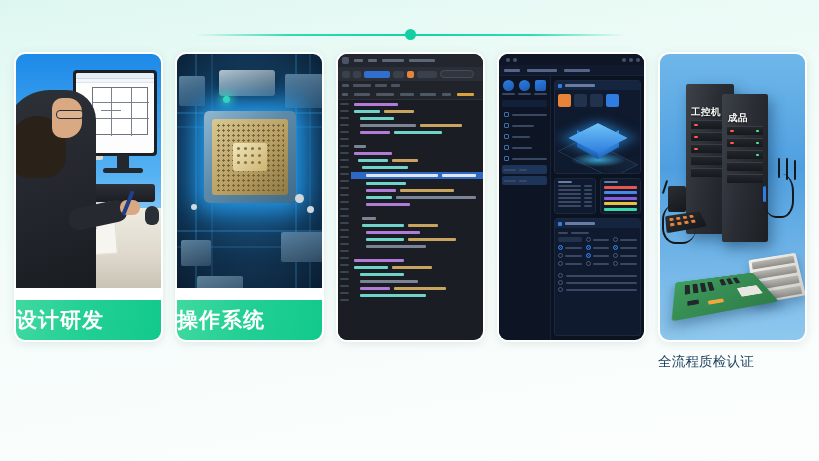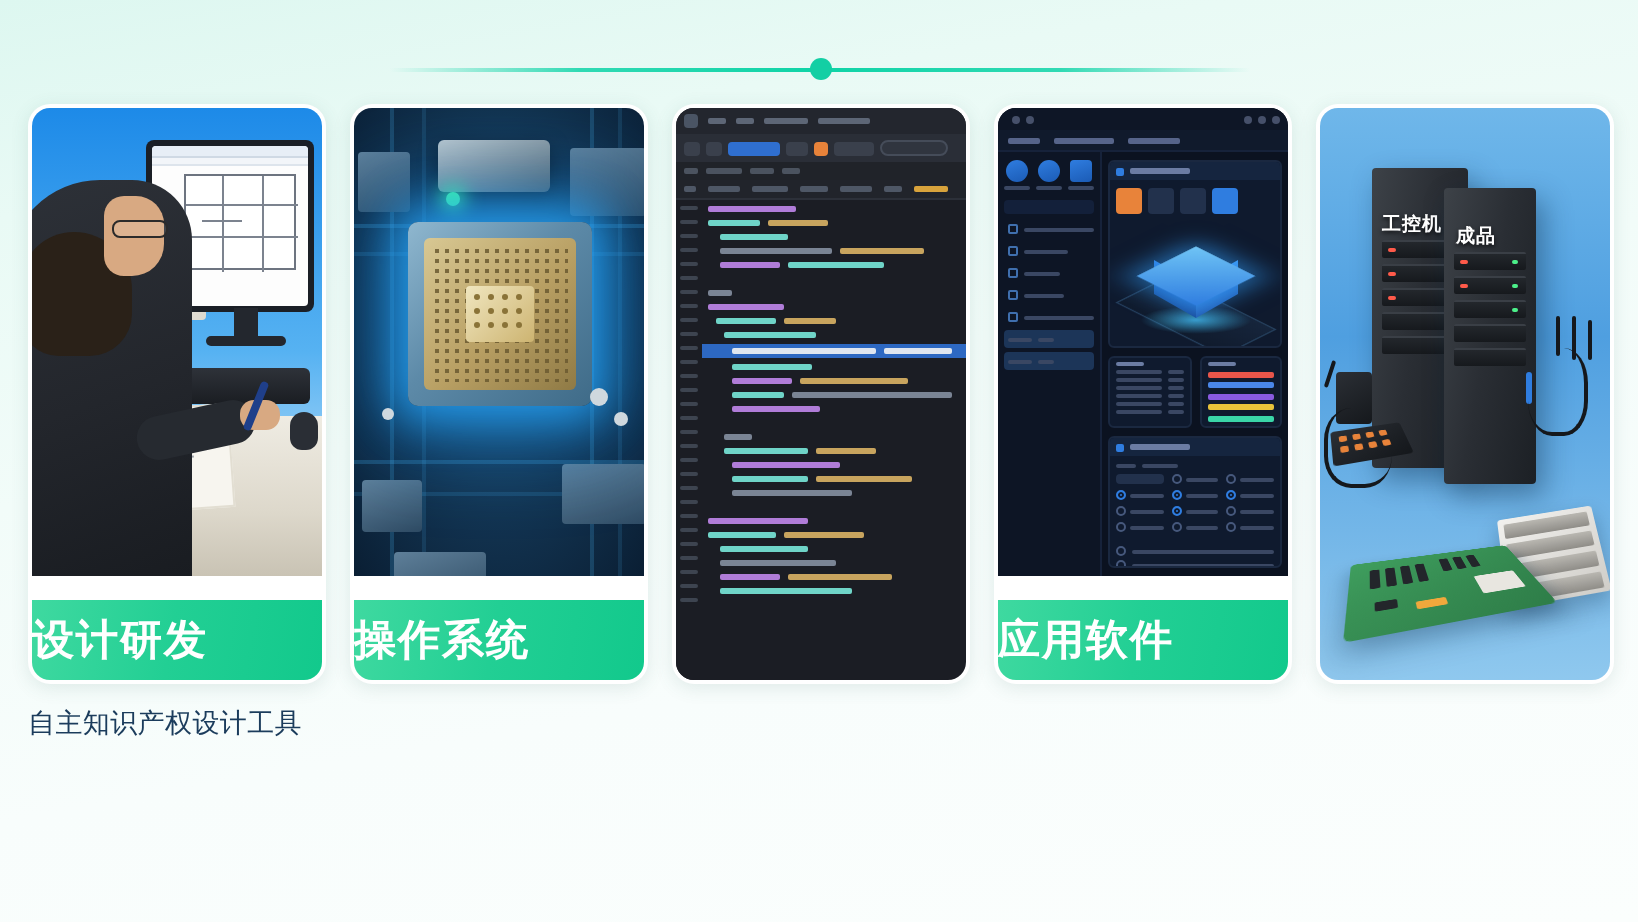--- a/index.html
+++ b/index.html
@@ -297,21 +297,20 @@
         <div class="face"></div>
         <div class="glasses"></div>
         <div class="arm"></div>
         <div class="hand"></div>
         <div class="pen"></div>
       </div>
       <div class="label-bar">
         <span class="label-text">设计研发</span>
       </div>
     </div>
-    <div class="caption">自主知识产权设计工具</div>
   </div>
 
   <div class="card-col">
     <div class="card">
       <div class="thumb c2">
         <div class="grid-h" style="left:0;top:58px;width:100%;height:2px;opacity:.45"></div>
         <div class="grid-h" style="left:0;top:72px;width:100%;height:1.5px;opacity:.3"></div>
         <div class="grid-h" style="left:0;top:176px;width:100%;height:2px;opacity:.45"></div>
         <div class="grid-h" style="left:0;top:192px;width:100%;height:1.5px;opacity:.3"></div>
         <div class="grid-v" style="left:18px;top:0;width:2px;height:100%;opacity:.4"></div>
@@ -661,23 +660,20 @@
                   <div class="rl"></div>
                 </div>
               <div class="rowline">
                   <div class="radio"></div>
                   <div class="rl"></div>
                 </div>
             </div>
           </div>
         </div>
       </div>
-      <div class="label-bar">
-        <span class="label-text">应用软件</span>
-      </div>
     </div>
   </div>
 
   <div class="card-col">
     <div class="card">
       <div class="thumb c5">
         <div class="rack rack-body" style="left:26px;top:30px;width:48px;height:150px">
           <div class="bay" style="top:36px"></div>
           <div class="bay" style="top:48px"></div>
           <div class="bay" style="top:60px"></div>
@@ -740,15 +736,16 @@
           <div class="chipblk" style="left:34px;top:8px;width:5px;height:16px"></div>
           <div class="chipblk" style="left:48px;top:6px;width:5px;height:12px"></div>
           <div class="chipblk" style="left:56px;top:6px;width:5px;height:12px"></div>
           <div class="chipblk" style="left:64px;top:6px;width:5px;height:12px"></div>
           <div class="chipw" style="left:62px;top:26px;width:22px;height:14px"></div>
           <div class="chipy" style="left:30px;top:38px;width:14px;height:5px"></div>
           <div class="chipblk" style="left:12px;top:34px;width:10px;height:6px"></div>
         </div>
       </div>
     </div>
+    <div class="caption">全流程质检认证</div>
   </div>
 
 </div>
 
 </body></html>

